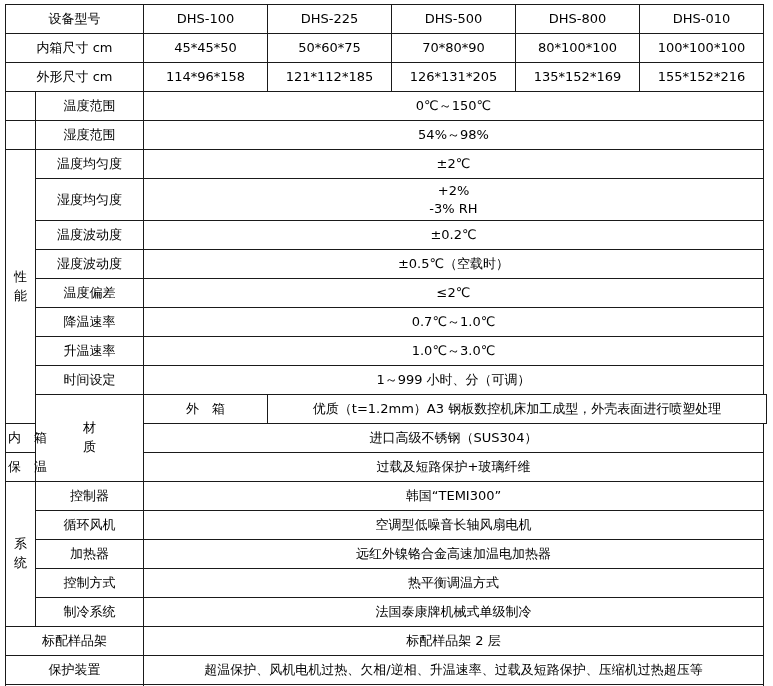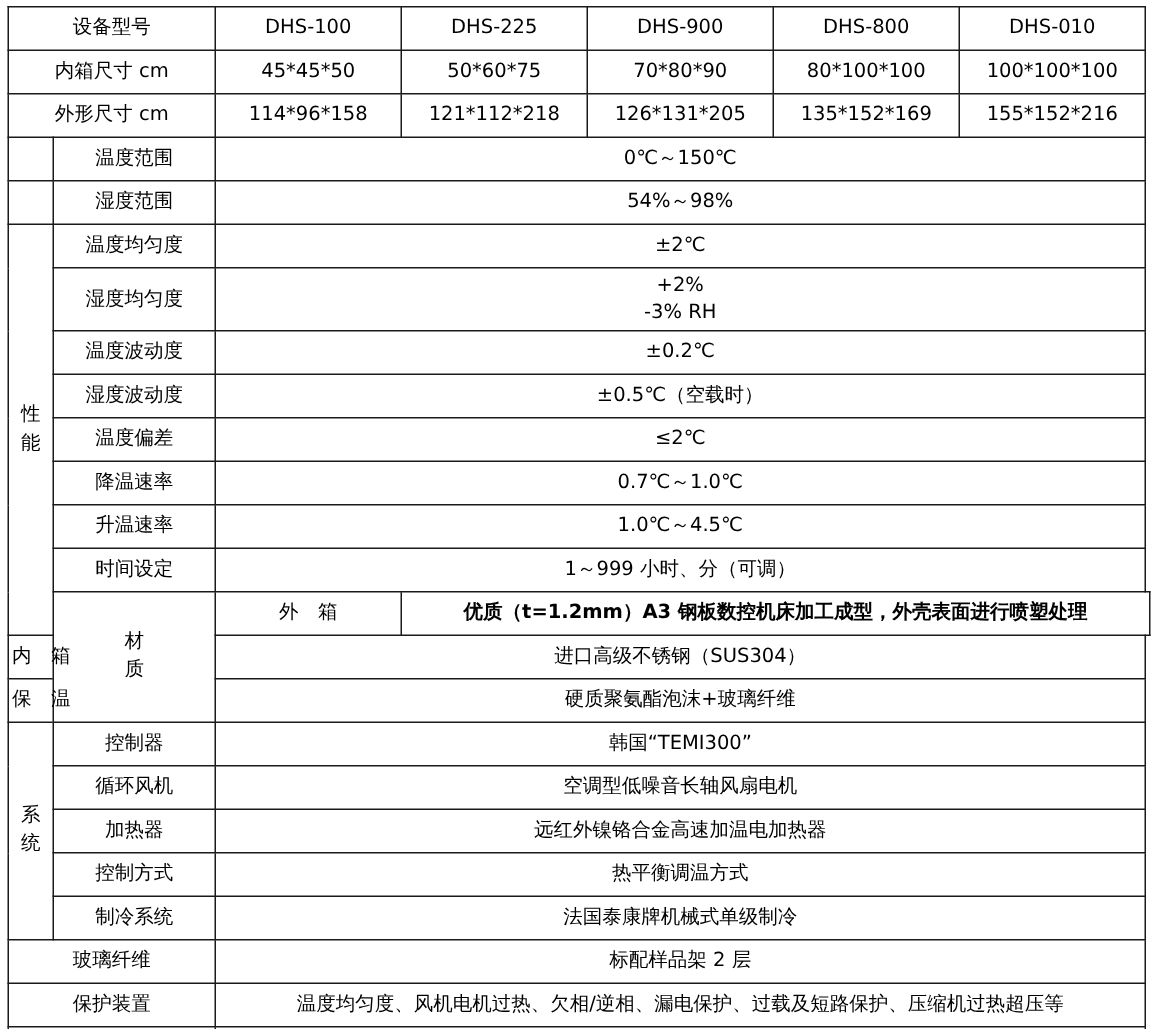--- a/index.html
+++ b/index.html
@@ -40,21 +40,20 @@
     font-size: 13px;
     letter-spacing: 0;
     padding: 2px 2px;
   }
   td.sidelabel .vchars {
     display: block;
     line-height: 1.45;
   }
   td.wide {
     white-space: normal;
-    font-weight: bold;
   }
   .two-line {
     line-height: 1.5;
   }
 </style>
 </head>
 <body>
 
 <div class="sheet">
   <table class="spec">
@@ -66,38 +65,38 @@
       <col style="width:124px">
       <col style="width:124px">
       <col style="width:124px">
     </colgroup>
     <tbody>
 
       <tr>
         <td colspan="2">设备型号</td>
         <td>DHS-100</td>
         <td>DHS-225</td>
-        <td>DHS-900</td>
+        <td>DHS-500</td>
         <td>DHS-800</td>
         <td>DHS-010</td>
       </tr>
 
       <tr>
         <td colspan="2">内箱尺寸 cm</td>
         <td>45*45*50</td>
         <td>50*60*75</td>
         <td>70*80*90</td>
         <td>80*100*100</td>
         <td>100*100*100</td>
       </tr>
 
       <tr>
         <td colspan="2">外形尺寸 cm</td>
         <td>114*96*158</td>
-        <td>121*112*218</td>
+        <td>121*112*185</td>
         <td>126*131*205</td>
         <td>135*152*169</td>
         <td>155*152*216</td>
       </tr>
 
       <tr>
         <td></td>
         <td>温度范围</td>
         <td colspan="5">0℃～150℃</td>
       </tr>
@@ -133,41 +132,41 @@
       <tr>
         <td>温度偏差</td>
         <td colspan="5">≤2℃</td>
       </tr>
       <tr>
         <td>降温速率</td>
         <td colspan="5">0.7℃～1.0℃</td>
       </tr>
       <tr>
         <td>升温速率</td>
-        <td colspan="5">1.0℃～4.5℃</td>
+        <td colspan="5">1.0℃～3.0℃</td>
       </tr>
       <tr>
         <td>时间设定</td>
         <td colspan="5">1～999 小时、分（可调）</td>
       </tr>
 
       <tr>
         <td class="sidelabel" rowspan="3">
           <span class="vchars">材<br>质</span>
         </td>
         <td>外　箱</td>
         <td colspan="5" class="wide">优质（t=1.2mm）A3 钢板数控机床加工成型，外壳表面进行喷塑处理</td>
       </tr>
       <tr>
         <td>内　箱</td>
         <td colspan="5">进口高级不锈钢（SUS304）</td>
       </tr>
       <tr>
         <td>保　温</td>
-        <td colspan="5">硬质聚氨酯泡沫+玻璃纤维</td>
+        <td colspan="5">过载及短路保护+玻璃纤维</td>
       </tr>
 
       <tr>
         <td class="sidelabel" rowspan="5">
           <span class="vchars">系<br>统</span>
         </td>
         <td>控制器</td>
         <td colspan="5">韩国“TEMI300”</td>
       </tr>
       <tr>
@@ -181,26 +180,26 @@
       <tr>
         <td>控制方式</td>
         <td colspan="5">热平衡调温方式</td>
       </tr>
       <tr>
         <td>制冷系统</td>
         <td colspan="5">法国泰康牌机械式单级制冷</td>
       </tr>
 
       <tr>
-        <td colspan="2">玻璃纤维</td>
+        <td colspan="2">标配样品架</td>
         <td colspan="5">标配样品架 2 层</td>
       </tr>
       <tr>
         <td colspan="2">保护装置</td>
-        <td colspan="5">温度均匀度、风机电机过热、欠相/逆相、漏电保护、过载及短路保护、压缩机过热超压等</td>
+        <td colspan="5">超温保护、风机电机过热、欠相/逆相、升温速率、过载及短路保护、压缩机过热超压等</td>
       </tr>
       <tr>
         <td colspan="2">电源要求</td>
         <td colspan="5">AC380V±10%　50±0.5Hz　（三相五线制）</td>
       </tr>
 
     </tbody>
   </table>
 
 </div>

